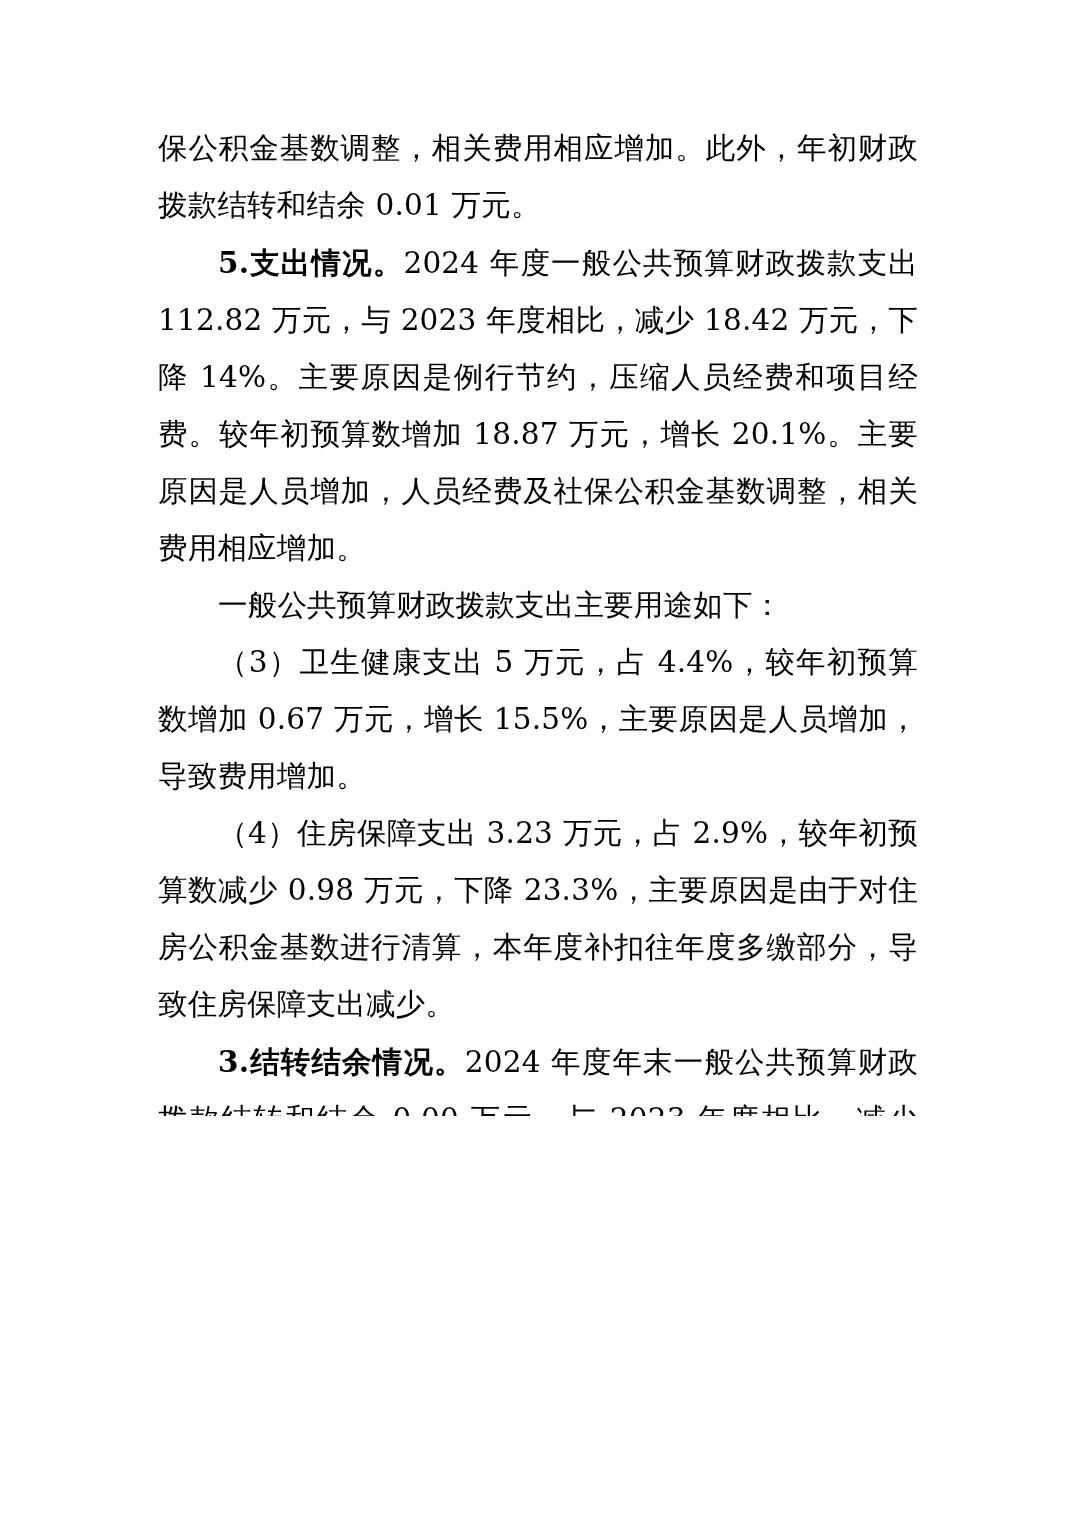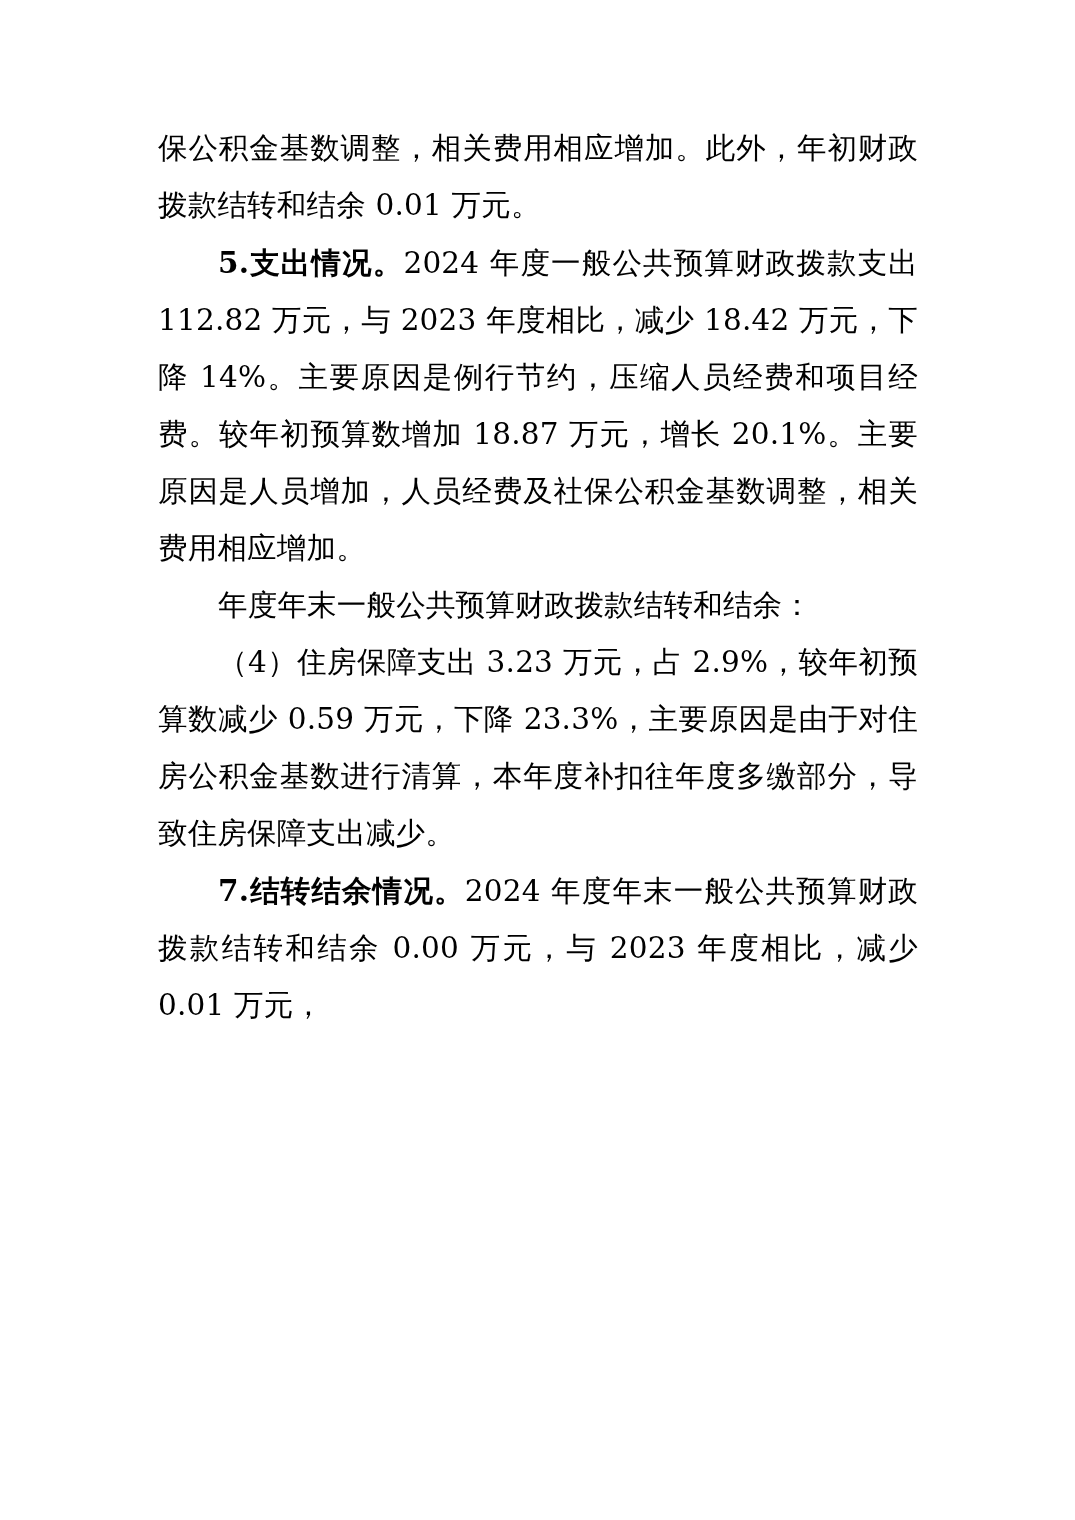--- a/index.html
+++ b/index.html
@@ -57,30 +57,33 @@
 
     <p class="para">
       <span>保公积金基数调整，相关费用相应增加。此外，年初财政拨款结转和结余 0.01 万元。</span>
     </p>
 
     <p class="para indent">
       <span class="bold-lead">5.支出情况。</span><span>2024 年度一般公共预算财政拨款支出 112.82 万元，与 2023 年度相比，减少 18.42 万元，下降 14%。主要原因是例行节约，压缩人员经费和项目经费。较年初预算数增加 18.87 万元，增长 20.1%。主要原因是人员增加，人员经费及社保公积金基数调整，相关费用相应增加。</span>
     </p>
 
     <p class="para indent">
-      <span>年度年末一般公共预算财政拨款结转和结余：</span>
+      <span>一般公共预算财政拨款支出主要用途如下：</span>
     </p>
 
 
 
-
     <p class="para indent">
-      <span>（4）住房保障支出 3.23 万元，占 2.9%，较年初预算数减少 0.59 万元，下降 23.3%，主要原因是由于对住房公积金基数进行清算，本年度补扣往年度多缴部分，导致住房保障支出减少。</span>
+      <span>（3）卫生健康支出 5 万元，占 4.4%，较年初预算数增加 0.67 万元，增长 15.5%，主要原因是人员增加，导致费用增加。</span>
     </p>
 
     <p class="para indent">
-      <span class="bold-lead">7.结转结余情况。</span><span>2024 年度年末一般公共预算财政拨款结转和结余 0.00 万元，与 2023 年度相比，减少 0.01 万元，</span>
+      <span>（4）住房保障支出 3.23 万元，占 2.9%，较年初预算数减少 0.98 万元，下降 23.3%，主要原因是由于对住房公积金基数进行清算，本年度补扣往年度多缴部分，导致住房保障支出减少。</span>
+    </p>
+
+    <p class="para indent">
+      <span class="bold-lead">3.结转结余情况。</span><span>2024 年度年末一般公共预算财政拨款结转和结余 0.00 万元，与 2023 年度相比，减少 0.01 万元，</span>
     </p>
 
   </div>
 
   <div class="footer">- 3 -</div>
 </div>
 
 </body></html>

